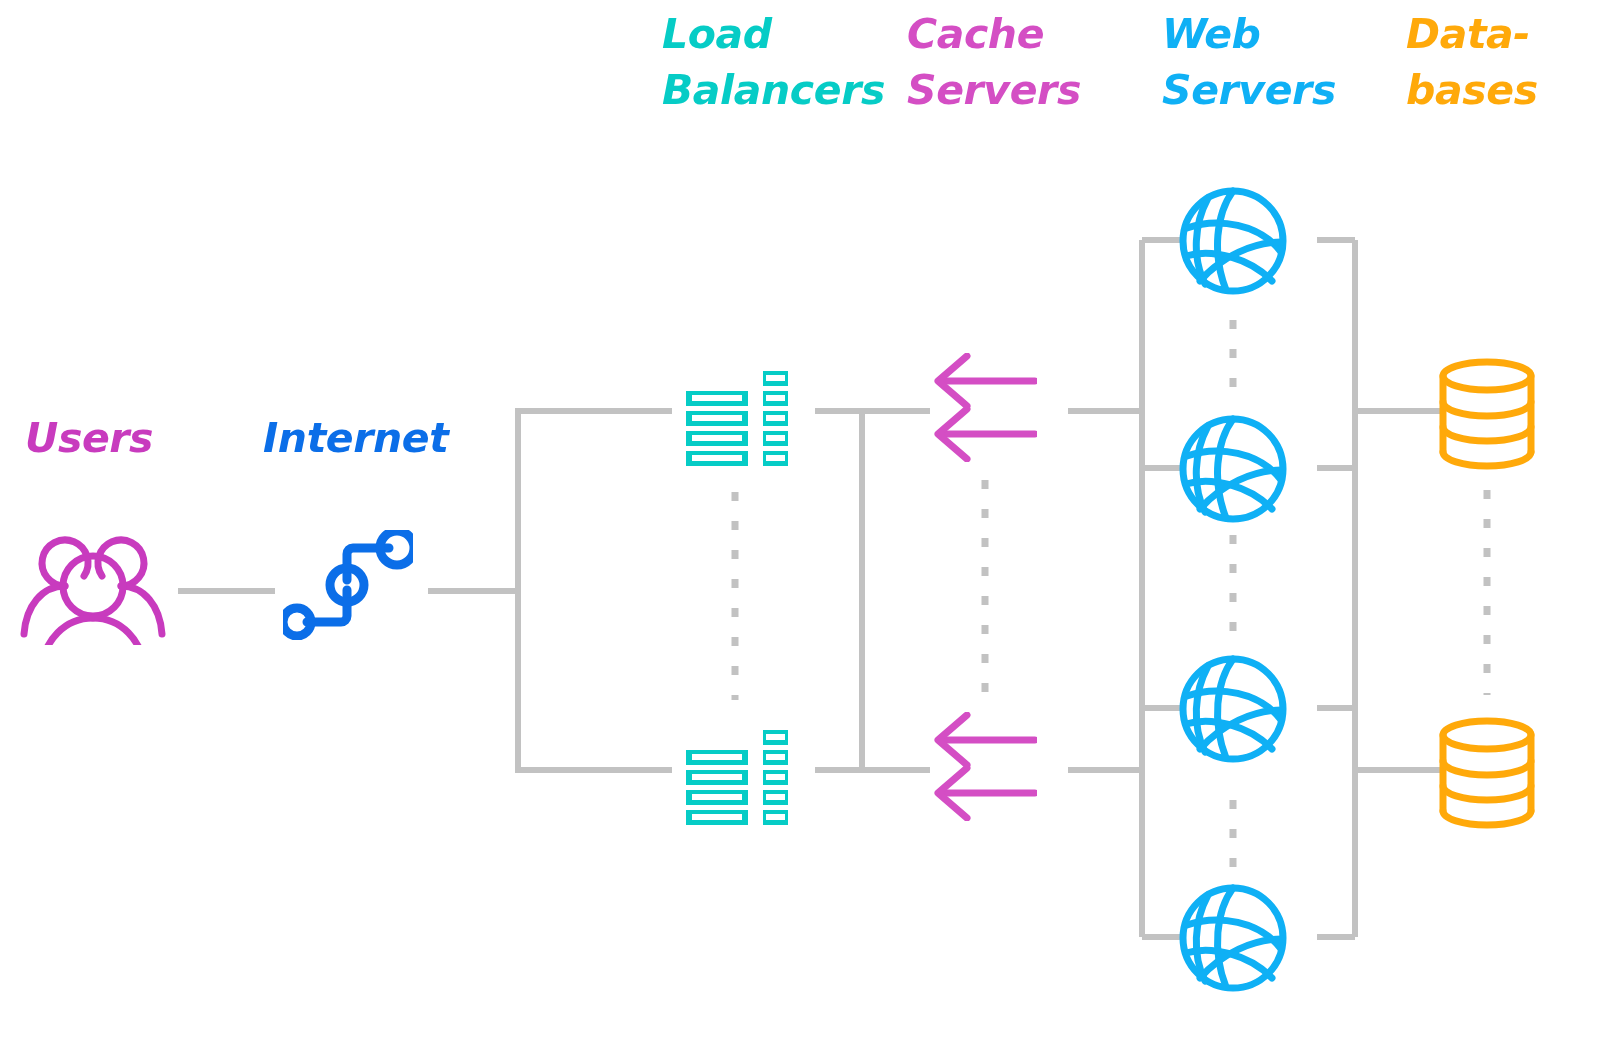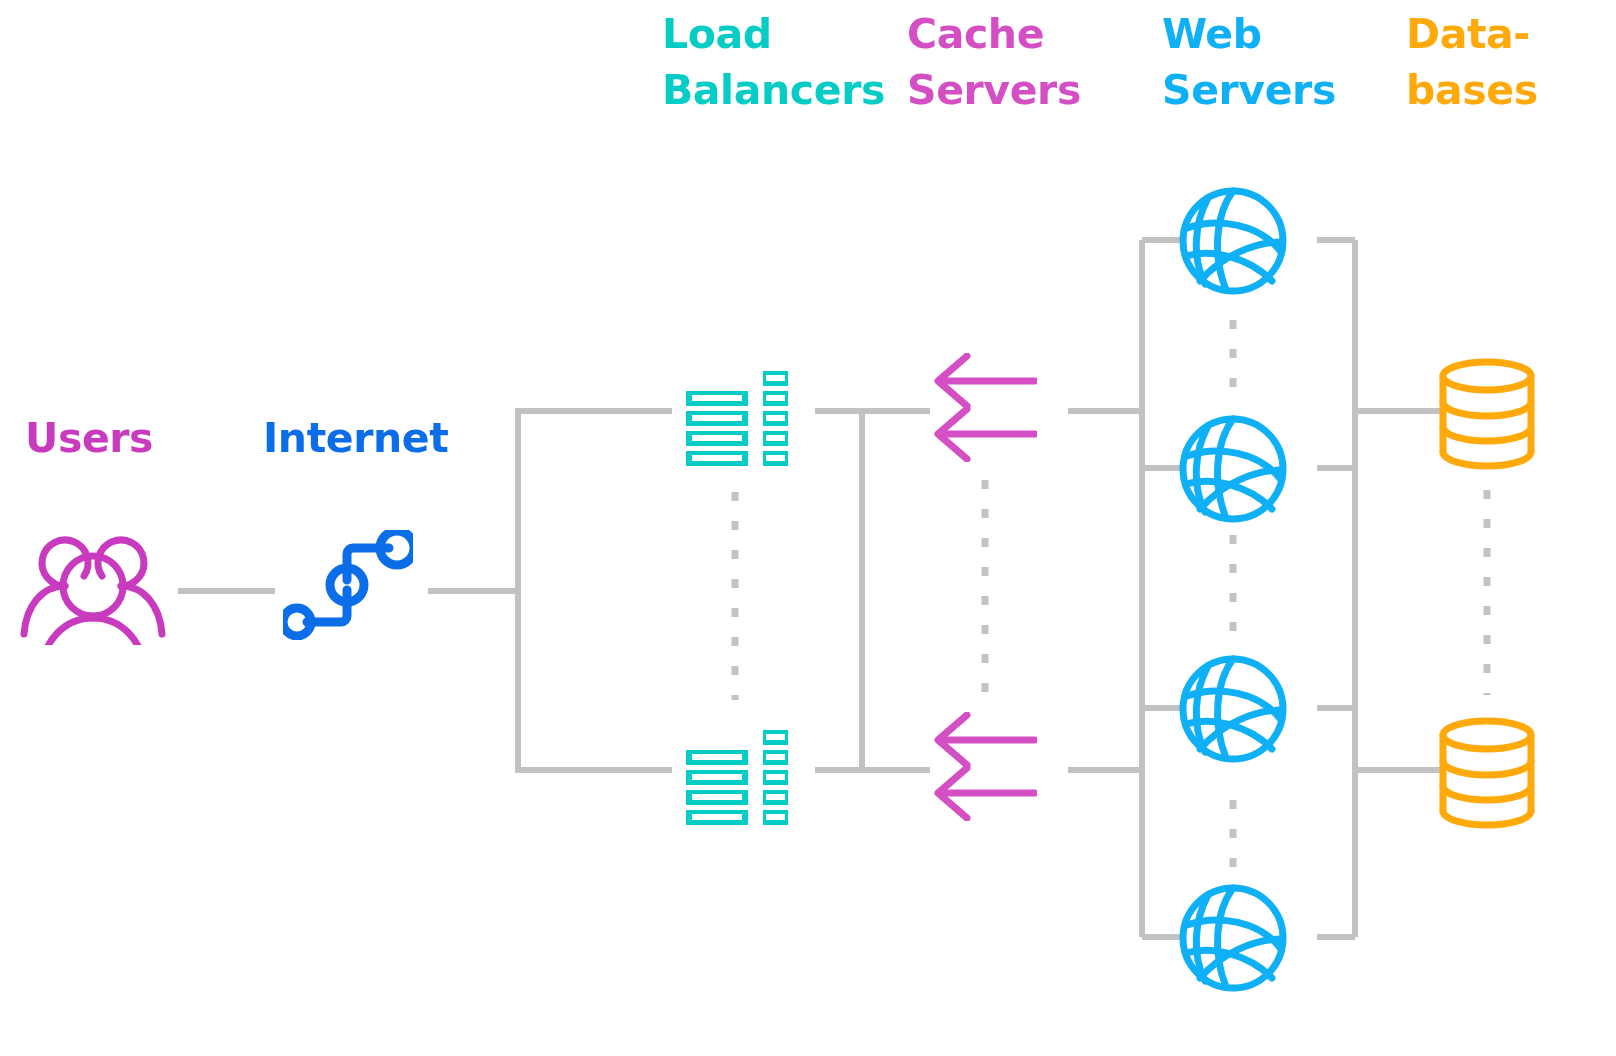--- a/index.html
+++ b/index.html
@@ -12,20 +12,21 @@
     width: 1616px;
     height: 1056px;
     font-family: "DejaVu Sans", "Liberation Sans", sans-serif;
     overflow: hidden;
     position: relative;
   }
   #diagram-root {
     position: relative;
     width: 1362px;
     height: 1056px;
+    font-style: italic;
   }
   svg#diagram {
     display: block;
     width: 1616px;
     height: 1056px;
   }
   .col-label {
     font-size: 41px;
     font-weight: 700;
     letter-spacing: -0.4px;

